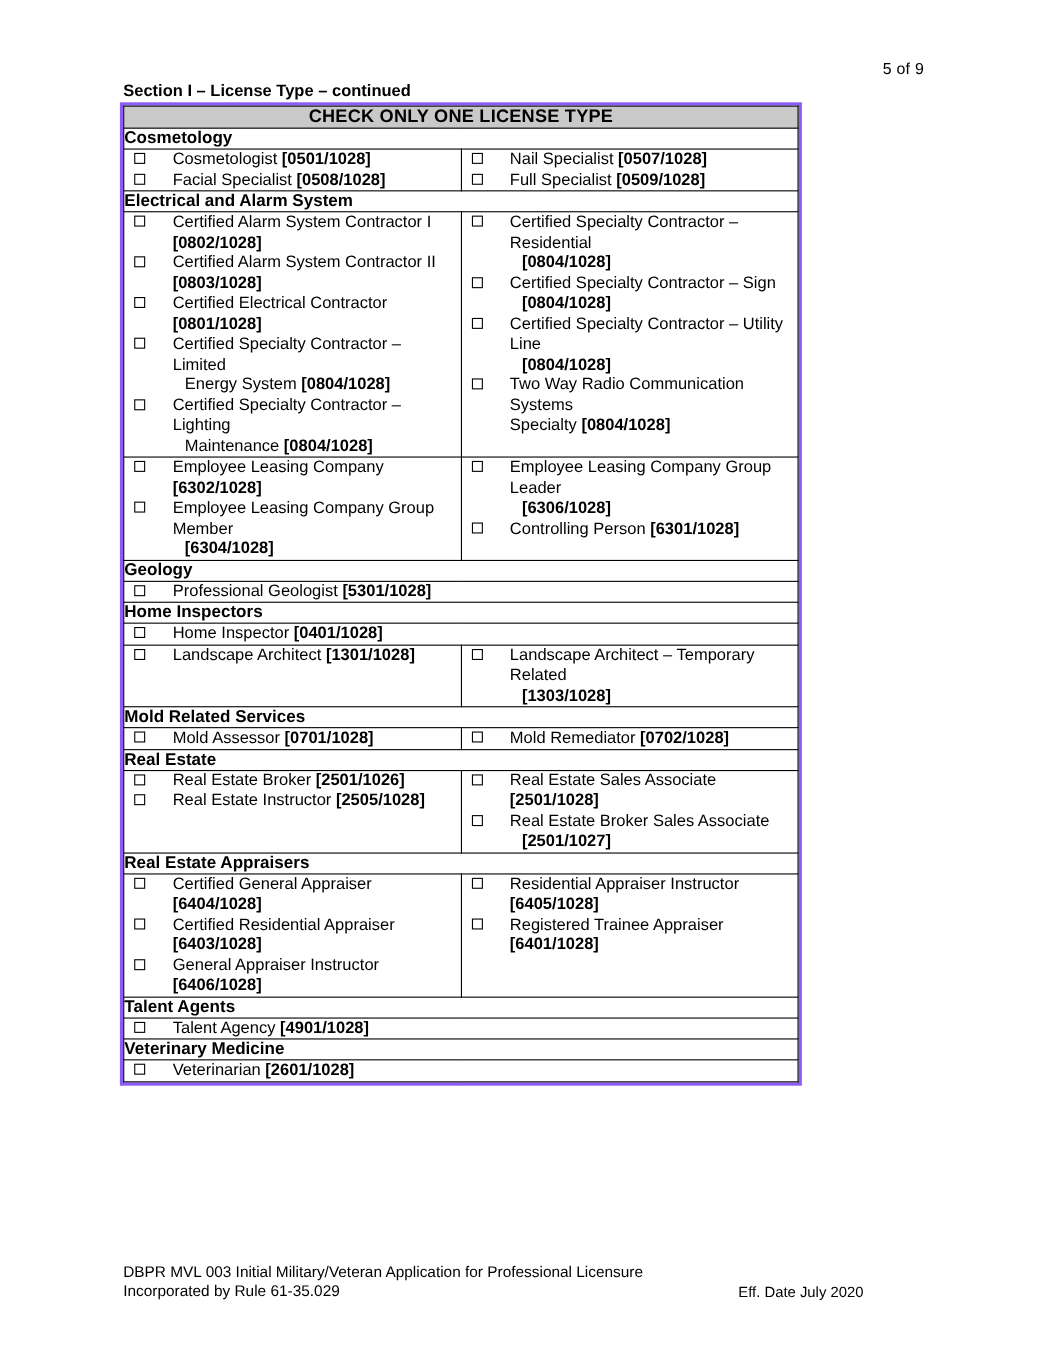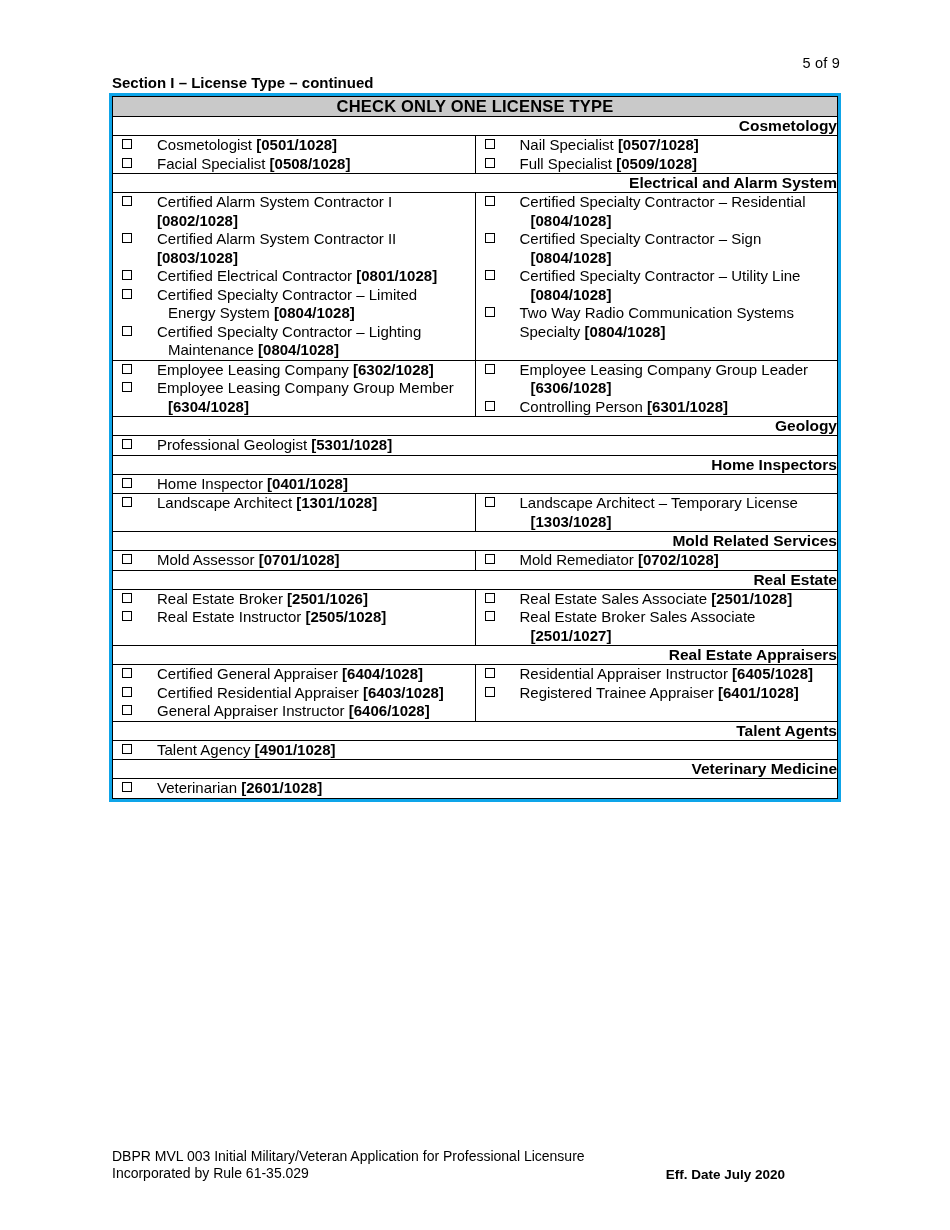--- a/index.html
+++ b/index.html
@@ -32,22 +32,22 @@
     position: absolute;
     left: 112px;
     top: 74px;
     font-size: 15px;
     font-weight: bold;
   }
   .table-wrap {
     position: absolute;
     left: 109px;
     top: 93px;
-    width: 732px;
-    border: 3px solid #0ea5e9;
+    width: 620px;
+    border: 3px solid #8b5cf6;
     box-sizing: border-box;
     background: #ffffff;
   }
   table.lt {
     width: 100%;
     border-collapse: collapse;
     table-layout: fixed;
   }
   table.lt td {
     border: 1px solid #000000;
@@ -56,21 +56,21 @@
   }
   .title-row td {
     background: #c9c9c9;
     text-align: center;
     font-weight: bold;
     font-size: 16.5px;
     padding: 4px 0 5px 0;
     letter-spacing: 0.2px;
   }
   .cat-row td {
-    text-align: right;
+    text-align: left;
     font-weight: bold;
     font-size: 15.5px;
     padding: 2px 0 3px 0;
   }
   .items-cell {
     padding: 2px 0 3px 0;
   }
   .item {
     position: relative;
     font-size: 15px;
@@ -100,21 +100,21 @@
     left: 112px;
     bottom: 48px;
     font-size: 14px;
     line-height: 17px;
   }
   .footer-right {
     position: absolute;
     right: 165px;
     bottom: 48px;
     font-size: 13.5px;
-    font-weight: bold;
+    font-weight: normal;
   }
   .col-left { width: 50%; }
   .col-right { width: 50%; }
 </style>
 </head>
 <body>
 
 <div class="page">
 
   <div class="page-number">5 of 9</div>
@@ -182,21 +182,21 @@
           <tr>
             <td class="items-cell" colspan="2">
               <div class="item"><span class="box"></span><span>Home Inspector </span><span class="code">[0401/1028]</span></div>
             </td>
           </tr>
           <tr>
             <td class="items-cell col-left">
               <div class="item"><span class="box"></span><span>Landscape Architect </span><span class="code">[1301/1028]</span></div>
             </td>
             <td class="items-cell col-right">
-              <div class="item"><span class="box"></span><span>Landscape Architect – Temporary License</span><span class="cont"><span></span><span class="code">[1303/1028]</span></span></div>
+              <div class="item"><span class="box"></span><span>Landscape Architect – Temporary Related</span><span class="cont"><span></span><span class="code">[1303/1028]</span></span></div>
             </td>
           </tr>
           <tr class="cat-row">
             <td colspan="2">Mold Related Services</td>
           </tr>
           <tr>
             <td class="items-cell col-left">
               <div class="item"><span class="box"></span><span>Mold Assessor </span><span class="code">[0701/1028]</span></div>
             </td>
             <td class="items-cell col-right">

